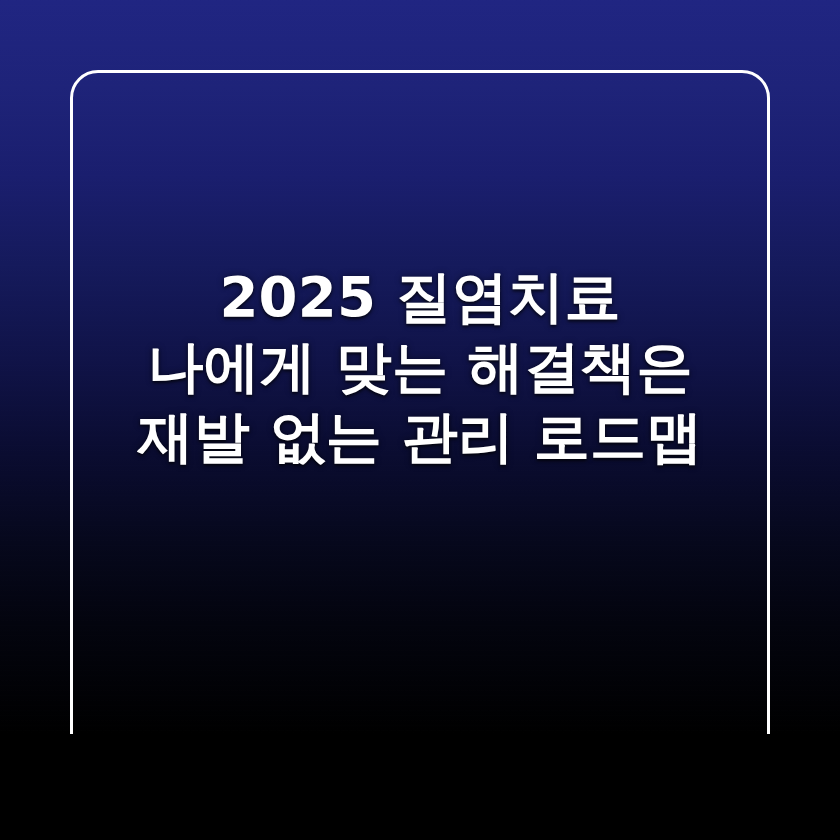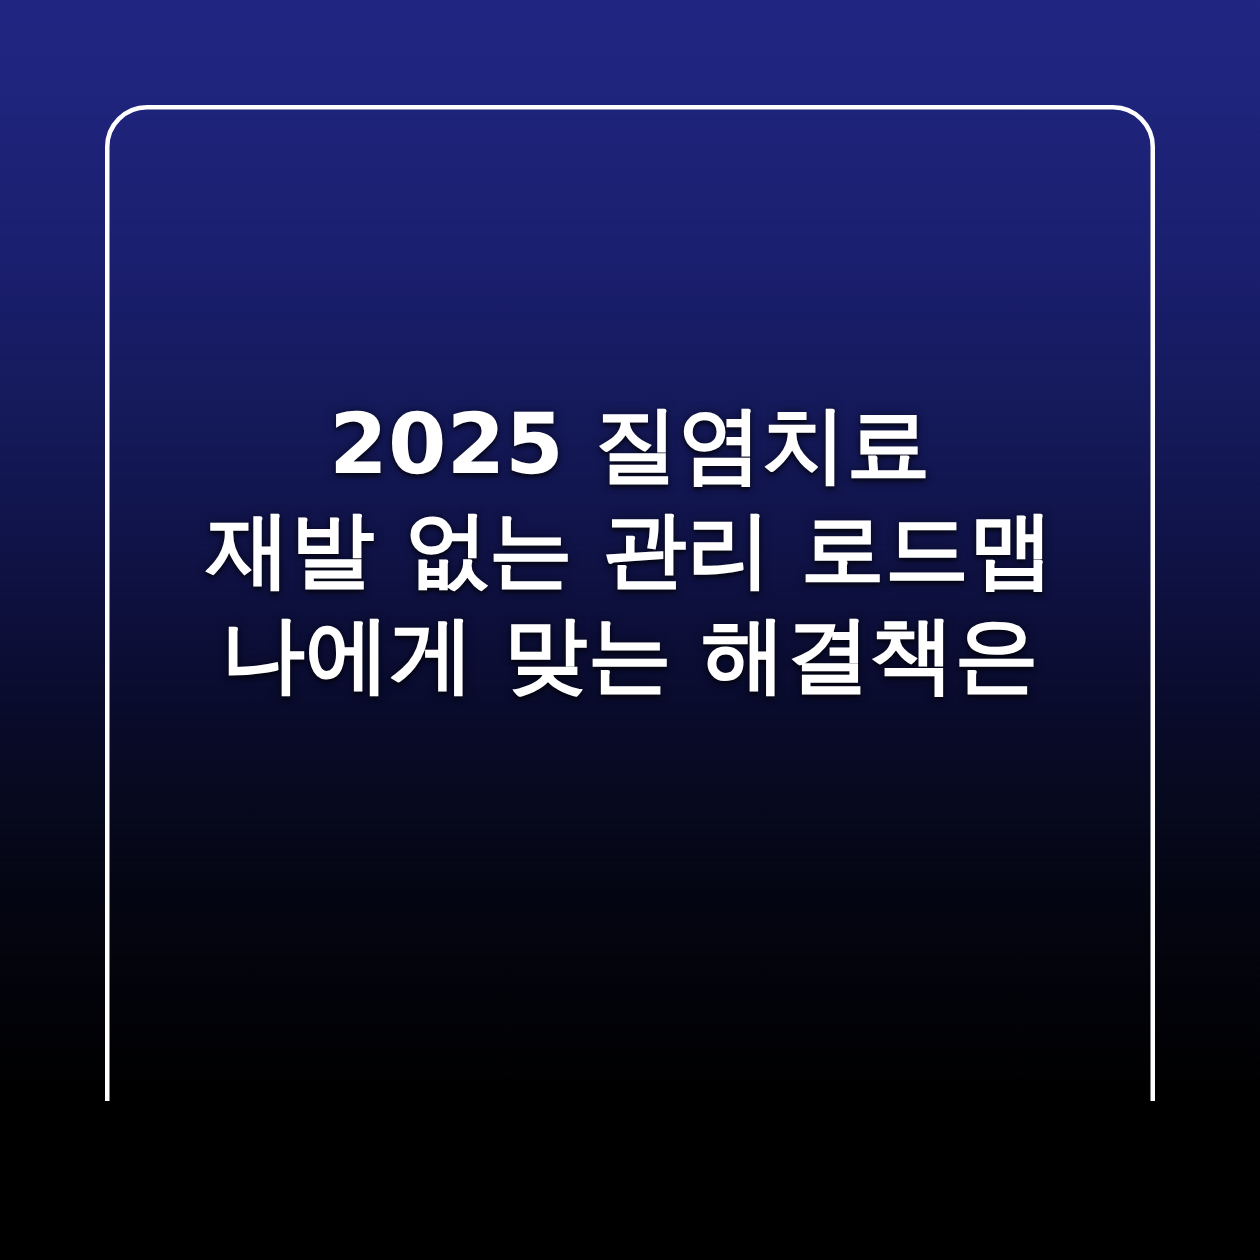--- a/index.html
+++ b/index.html
@@ -91,17 +91,17 @@
 <body>
 
 <div id="canvas">
 
   <div class="noise-overlay"></div>
 
   <div class="frame"></div>
 
   <div class="headline">
     <span class="line">2025 질염치료</span>
+    <span class="line">나에게 맞는 해결책은</span>
     <span class="line">재발 없는 관리 로드맵</span>
-    <span class="line">나에게 맞는 해결책은</span>
   </div>
 
 </div>
 
 </body></html>

